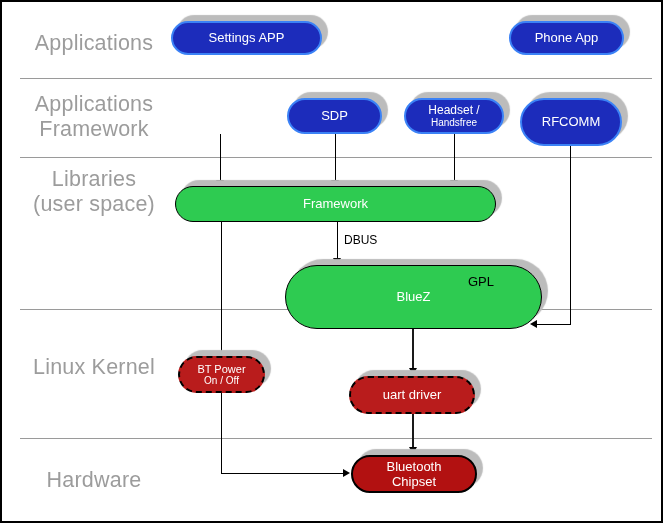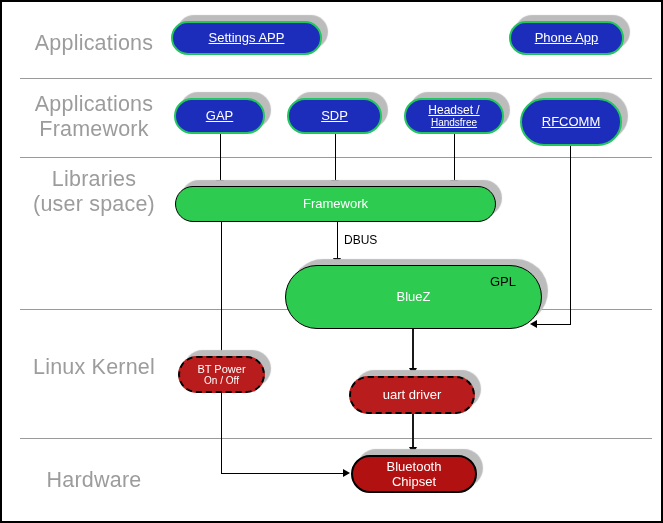--- a/index.html
+++ b/index.html
@@ -37,21 +37,21 @@
     display: flex;
     flex-direction: column;
     align-items: center;
     justify-content: center;
     color: #ffffff;
     text-align: center;
     box-shadow: 6px -6px 1px #bcbcbc;
     z-index: 2;
     line-height: 1.1;
   }
-  .pill.blue  { background: #1c2cbb; border: 2px solid #22c55e; font-size: 13px; text-decoration: underline; }
+  .pill.blue  { background: #1c2cbb; border: 2px solid #3b82f6; font-size: 13px; }
   .pill.green { background: #2ecb51; border: 1.5px solid #000; font-size: 13px; }
   .pill.red-dashed { background: #b91c1c; border: 2px dashed #000; font-size: 11px; }
   .pill.red-solid  { background: #b21111; border: 2px solid #000; font-size: 13px; align-items: center; }
   .vline { position: absolute; width: 1px; background: #000; z-index: 1; }
   .hline { position: absolute; height: 1px; background: #000; z-index: 1; }
   .vline.thick { width: 2px; background: #1a1a1a; }
   .head-down {
     position: absolute; width: 0; height: 0; z-index: 1;
     border-left: 4px solid transparent; border-right: 4px solid transparent;
     border-top: 7px solid #000;
@@ -69,21 +69,21 @@
   .edge-label {
     position: absolute;
     color: #000;
     font-size: 12px;
     z-index: 2;
   }
   .sub { font-size: 10px; }
   .gpl-tag {
     position: absolute;
     top: 9px;
-    right: 25px;
+    right: 47px;
     color: #000;
     font-size: 13px;
   }
   .two-line { line-height: 15px; }
 </style>
 </head>
 <body>
 
 <div class="canvas">
 
@@ -137,23 +137,20 @@
   <div class="vline thick" style="left:410px; top:412px; height:34px"></div>
   <div class="head-down" style="left:407px; top:445px"></div>
 
   <div class="pill blue" style="left:169px; top:19px; width:151px; height:34px">
     <span>Settings APP</span>
   </div>
   <div class="pill blue" style="left:507px; top:19px; width:115px; height:34px">
     <span>Phone App</span>
   </div>
 
-  <div class="pill blue" style="left:172px; top:96px; width:91px; height:36px">
-    <span>GAP</span>
-  </div>
   <div class="pill blue" style="left:285px; top:96px; width:95px; height:36px">
     <span>SDP</span>
   </div>
   <div class="pill blue" style="left:402px; top:96px; width:100px; height:36px; font-size:12px">
     <span>Headset /</span>
     <span class="sub">Handsfree</span>
   </div>
   <div class="pill blue" style="left:518px; top:96px; width:102px; height:48px">
     <span>RFCOMM</span>
   </div>

